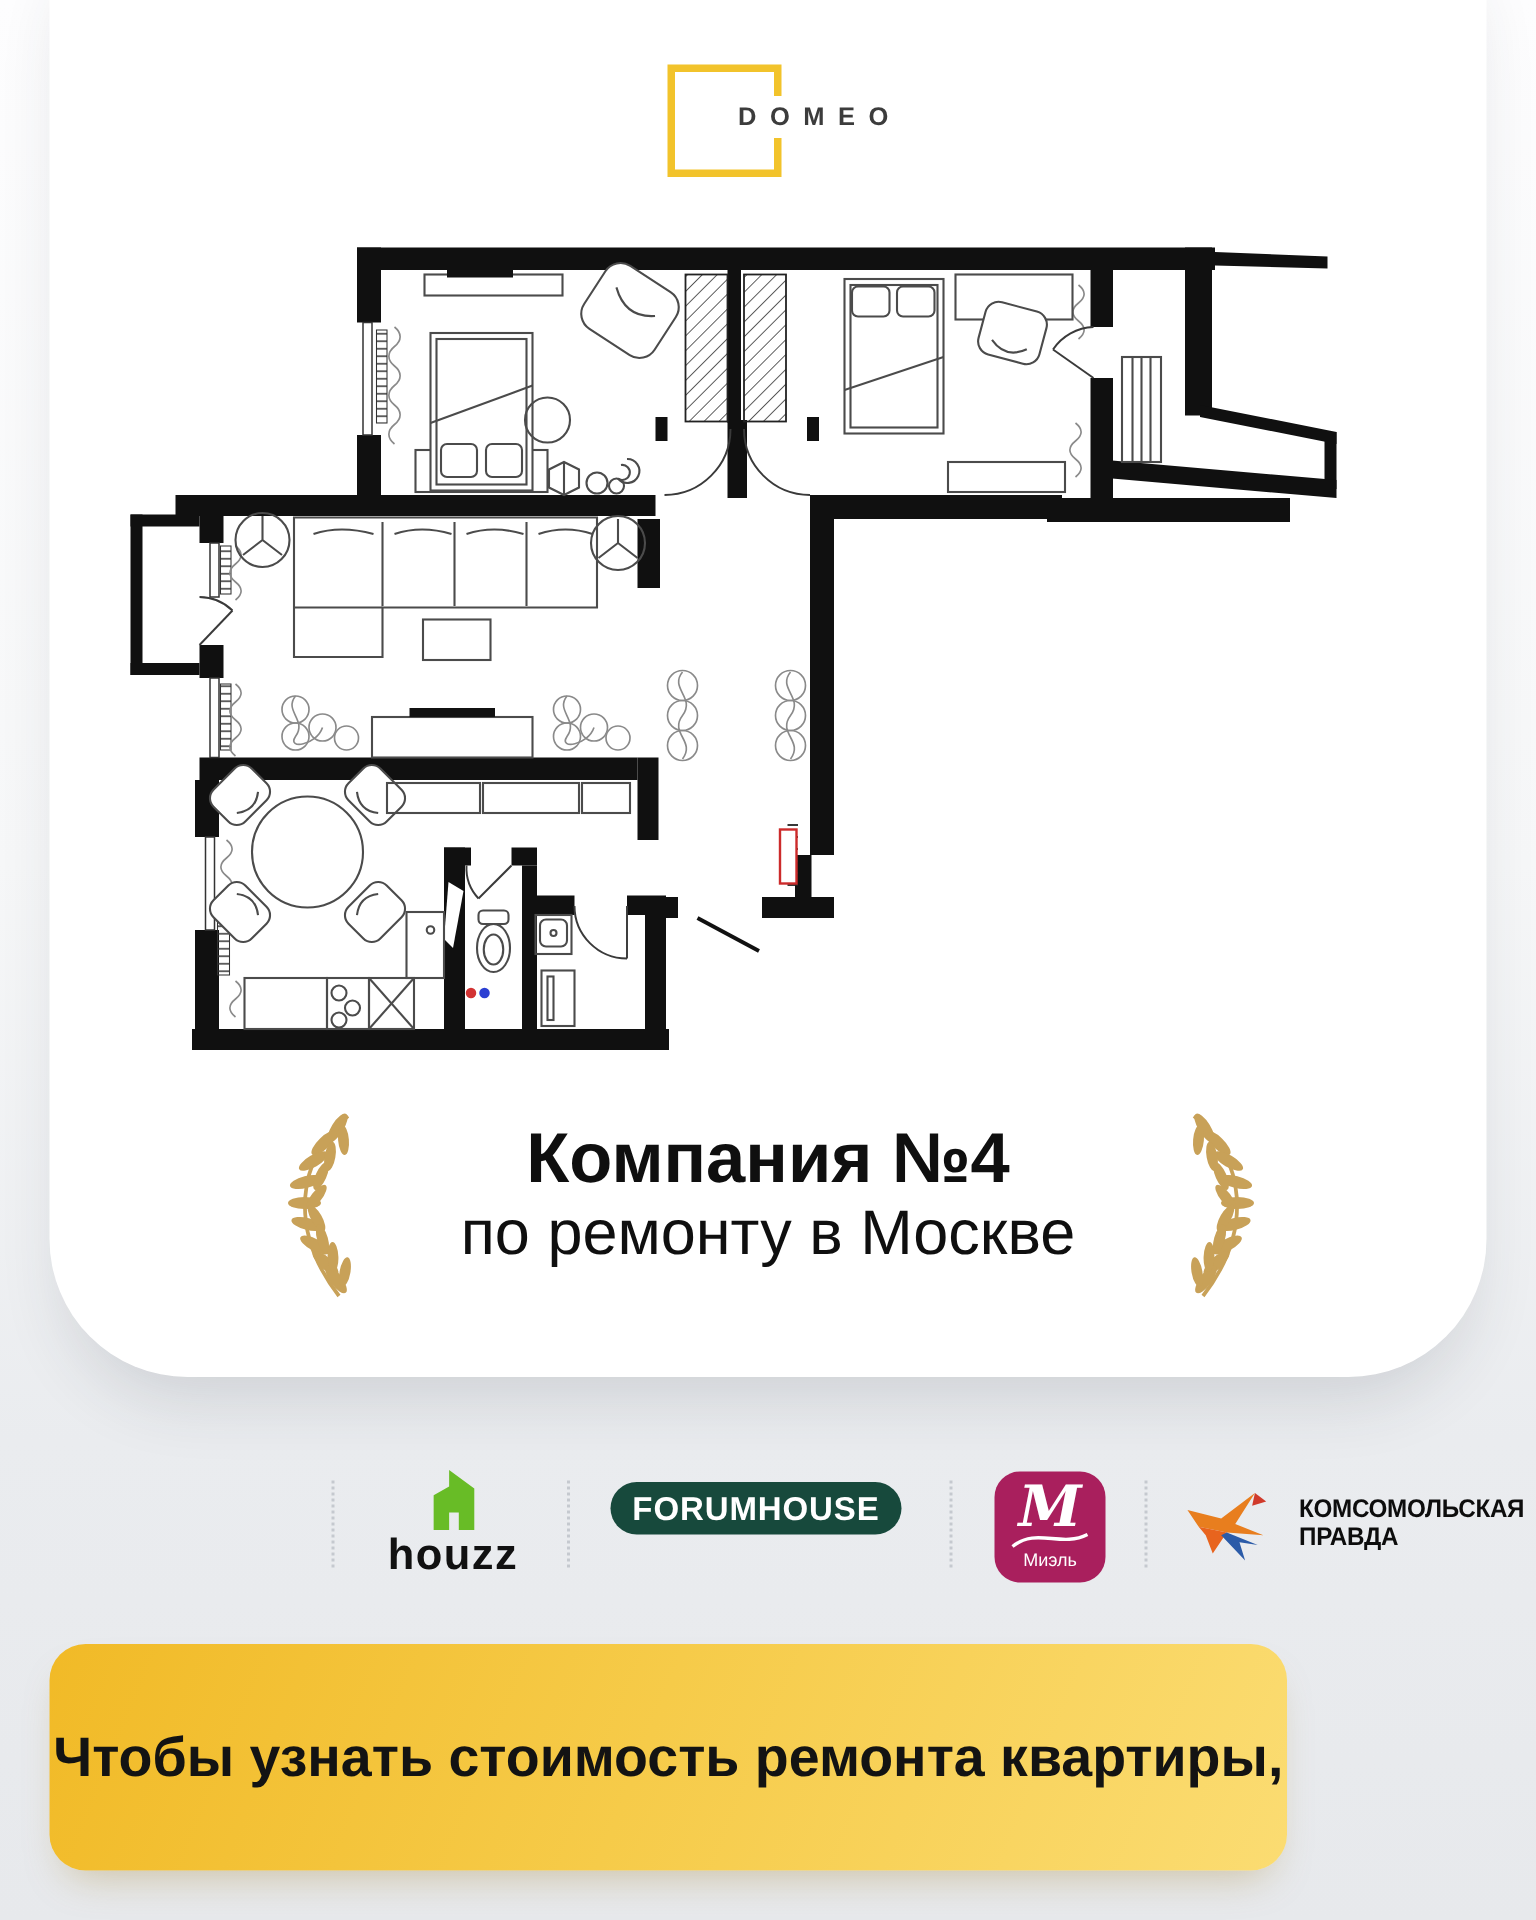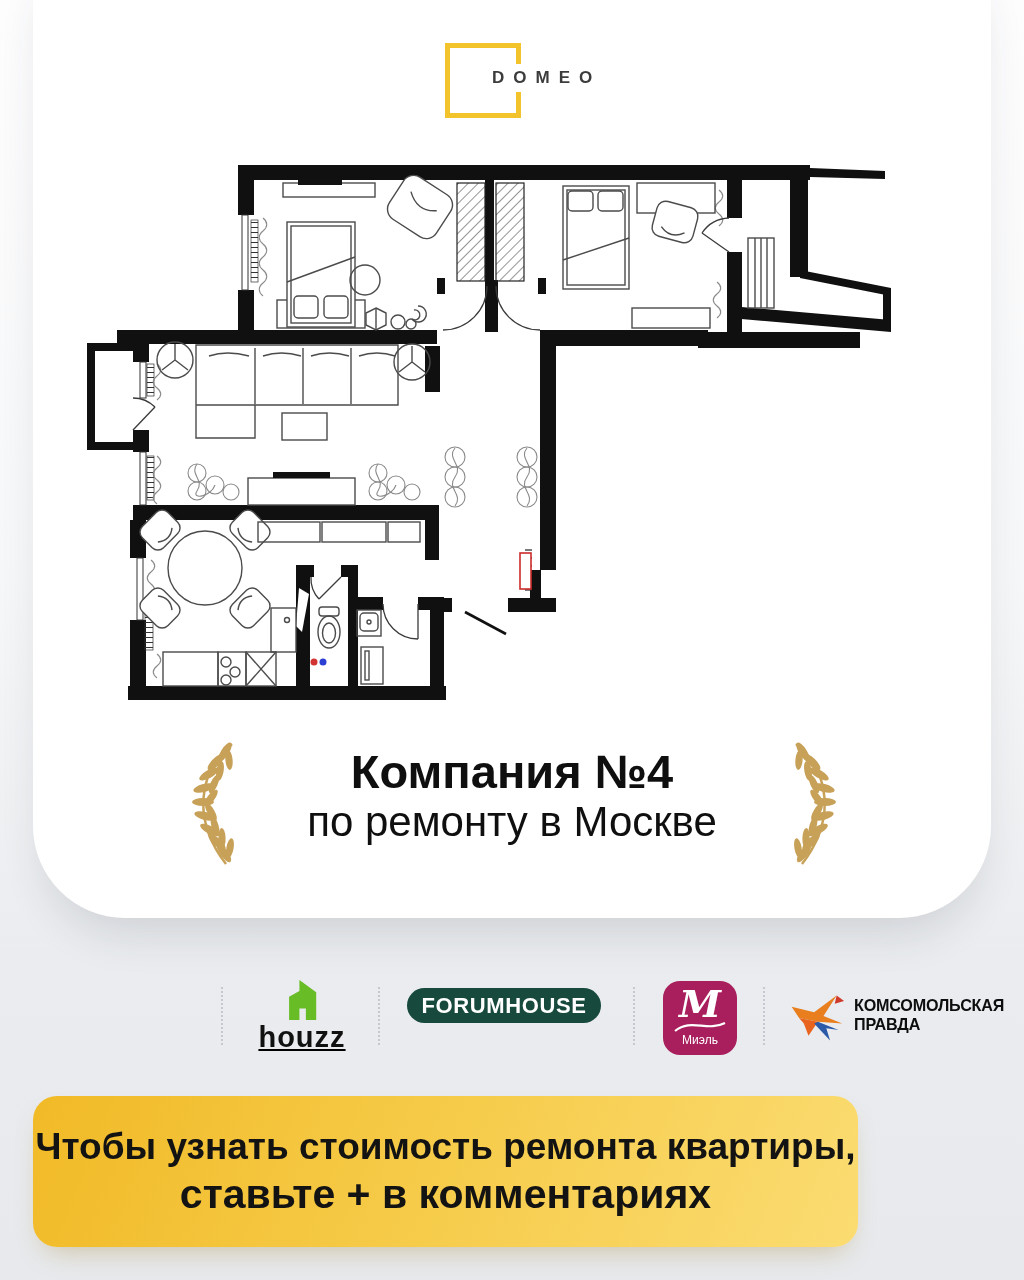--- a/index.html
+++ b/index.html
@@ -21,30 +21,30 @@
   .award .l2{font-size:42px;font-weight:400;line-height:1.15;}
   .laurel{position:absolute;top:740px;width:66px;height:128px;}
   .laurel.left{left:176px;}
   .laurel.right{left:786px;transform:scaleX(-1);}
   
   .partners{position:absolute;left:0;top:975px;width:1024px;height:90px;}
   .p-abs{position:absolute;display:flex;align-items:center;}
   .divider{position:absolute;top:12px;height:58px;border-left:2px dotted #c5c9cf;}
   .cian{left:58px;top:15px;gap:7px;}
   .cian .label{font-size:37px;font-weight:700;color:#1C2B4A;letter-spacing:.5px;}
-  .houzz{left:250px;top:5px;width:104px;flex-direction:column;gap:1px;text-decoration:underline;}
+  .houzz{left:250px;top:5px;width:104px;flex-direction:column;gap:1px;}
   .houzz .label{font-size:29px;font-weight:700;color:#111;letter-spacing:1px;}
   .fh{left:407px;top:13px;width:194px;height:35px;border-radius:26px;background:#17493C;justify-content:center;}
   .fh .label{font-size:22px;font-weight:800;color:#fff;letter-spacing:.6px;}
   .miel{left:663px;top:6px;width:74px;height:74px;border-radius:17px;background:#A91F5D;
     flex-direction:column;justify-content:center;gap:0;}
   .miel .mono{font-family:"DejaVu Serif", serif;font-style:italic;font-weight:700;
     font-size:38px;color:#fff;line-height:.9;margin-top:-2px;}
   .miel .label{font-size:12px;font-weight:400;color:#fff;margin-top:1px;}
-  .kp{left:786px;top:15px;gap:8px;}
+  .kp{left:786px;top:15px;gap:20px;}
   .kp .txt{display:flex;flex-direction:column;transform:scaleX(.95);transform-origin:left;}
   .kp .t1,.kp .t2{font-size:17px;font-weight:900;color:#0d0d0d;line-height:1.1;letter-spacing:-.2px;}
   
   .banner{position:absolute;left:33px;top:1096px;width:825px;height:151px;border-radius:24px;
     background:linear-gradient(112deg,#F1BA27 0%,#F6CB49 48%,#FBDC72 100%);
     display:flex;flex-direction:column;align-items:center;justify-content:center;gap:3px;
     box-shadow:0 14px 28px -12px rgba(150,110,10,.35);}
   .banner .b1{font-size:37px;font-weight:600;color:#131313;}
   .banner .b2{font-size:41px;font-weight:800;color:#131313;}
   svg .wall{fill:#101010;stroke:none;}
@@ -409,15 +409,14 @@
       </svg>
       <div class="txt">
         <span class="t1">КОМСОМОЛЬСКАЯ</span>
         <span class="t2">ПРАВДА</span>
       </div>
     </div>
   </div>
 
   <div class="banner">
     <div class="b1">Чтобы узнать стоимость ремонта квартиры,</div>
-    <div class="b2">ставьте + в комментариях</div>
   </div>
 </div>
 
 </body></html>

